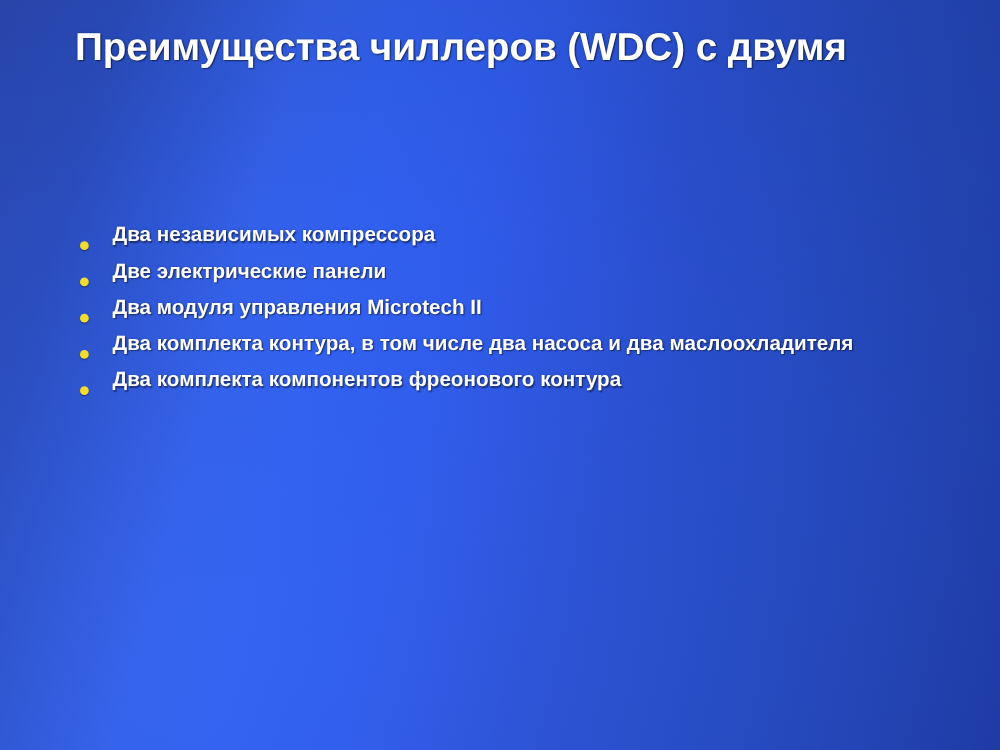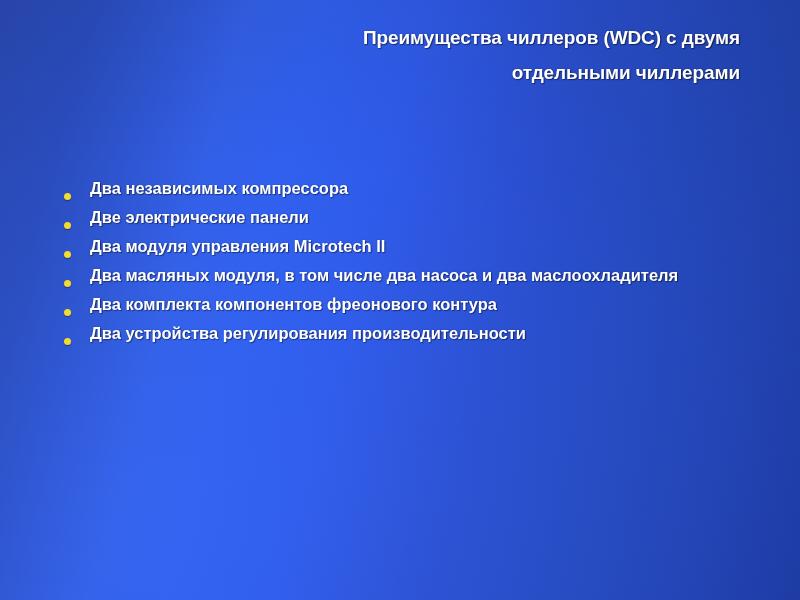--- a/index.html
+++ b/index.html
@@ -47,23 +47,23 @@
     width: 100%;
     height: 100%;
   }
 
   
   #title {
     position: absolute;
     top: 20px;
     left: 60px;
     width: 680px;
-    text-align: right;
+    text-align: left;
     color: #ffffff;
-    font-size: 19px;
+    font-size: 31px;
     font-weight: bold;
     line-height: 35px;
     letter-spacing: -0.1px;
     text-shadow: 1px 1px 1px rgba(0,0,0,0.45),
                  0 0 2px rgba(0,0,0,0.30);
   }
   #title .tline { display: block; white-space: nowrap; }
 
   
   #bullets {
@@ -101,21 +101,20 @@
   }
 </style>
 </head>
 <body>
 
 <div id="slide">
   <div class="layer">
 
     <div id="title">
       <span class="tline">Преимущества чиллеров (WDC) с двумя</span>
-      <span class="tline">отдельными чиллерами</span>
     </div>
 
     <div id="bullets">
 
       <div class="bullet-row">
         <span class="bullet-marker"></span>
         <span class="bullet-text">Два независимых компрессора</span>
       </div>
 
       <div class="bullet-row">
@@ -123,30 +122,26 @@
         <span class="bullet-text">Две электрические панели</span>
       </div>
 
       <div class="bullet-row">
         <span class="bullet-marker"></span>
         <span class="bullet-text">Два модуля управления Microtech II</span>
       </div>
 
       <div class="bullet-row">
         <span class="bullet-marker"></span>
-        <span class="bullet-text">Два масляных модуля, в том числе два насоса и два маслоохладителя</span>
+        <span class="bullet-text">Два комплекта контура, в том числе два насоса и два маслоохладителя</span>
       </div>
 
       <div class="bullet-row">
         <span class="bullet-marker"></span>
         <span class="bullet-text">Два комплекта компонентов фреонового контура</span>
       </div>
 
-      <div class="bullet-row">
-        <span class="bullet-marker"></span>
-        <span class="bullet-text">Два устройства регулирования производительности</span>
-      </div>
 
 
     </div>
 
   </div>
 </div>
 
 </body></html>

